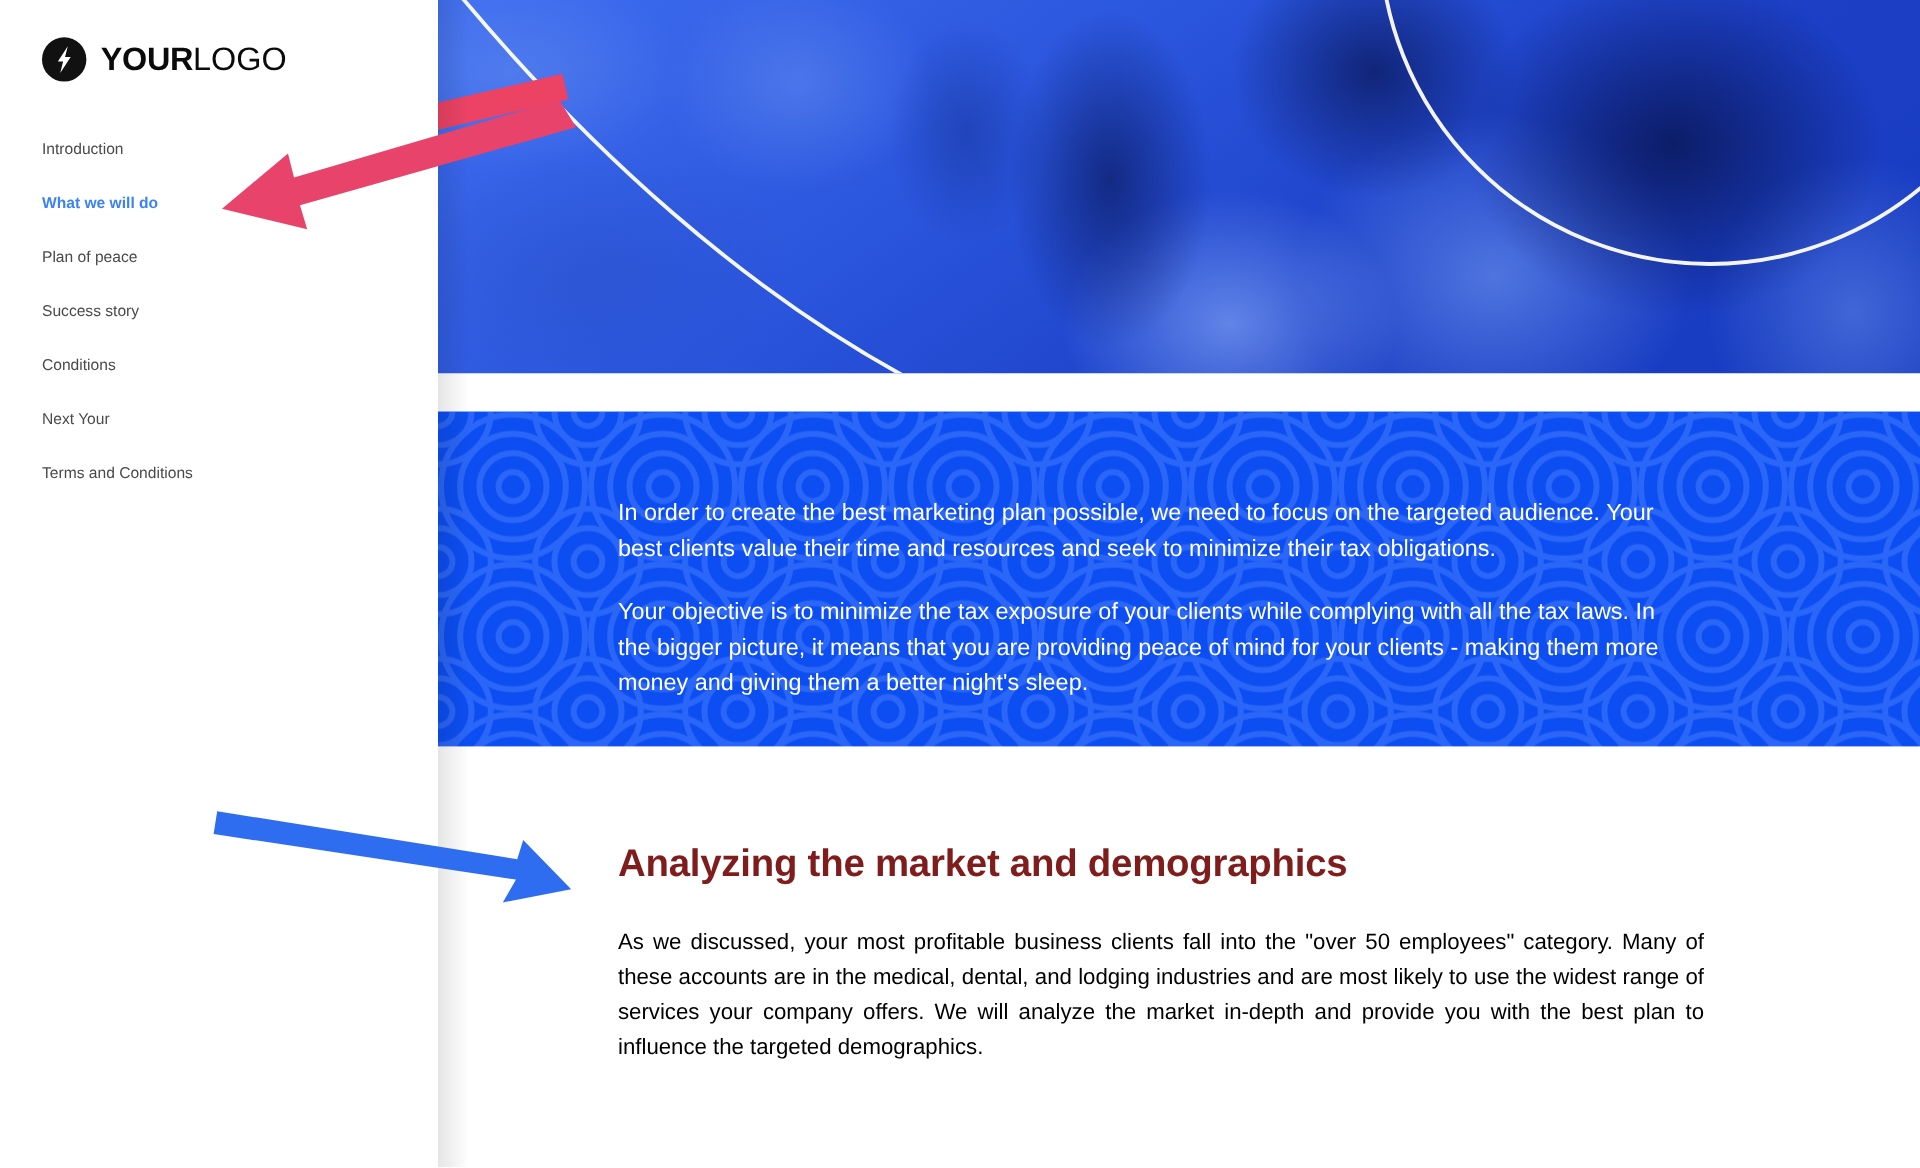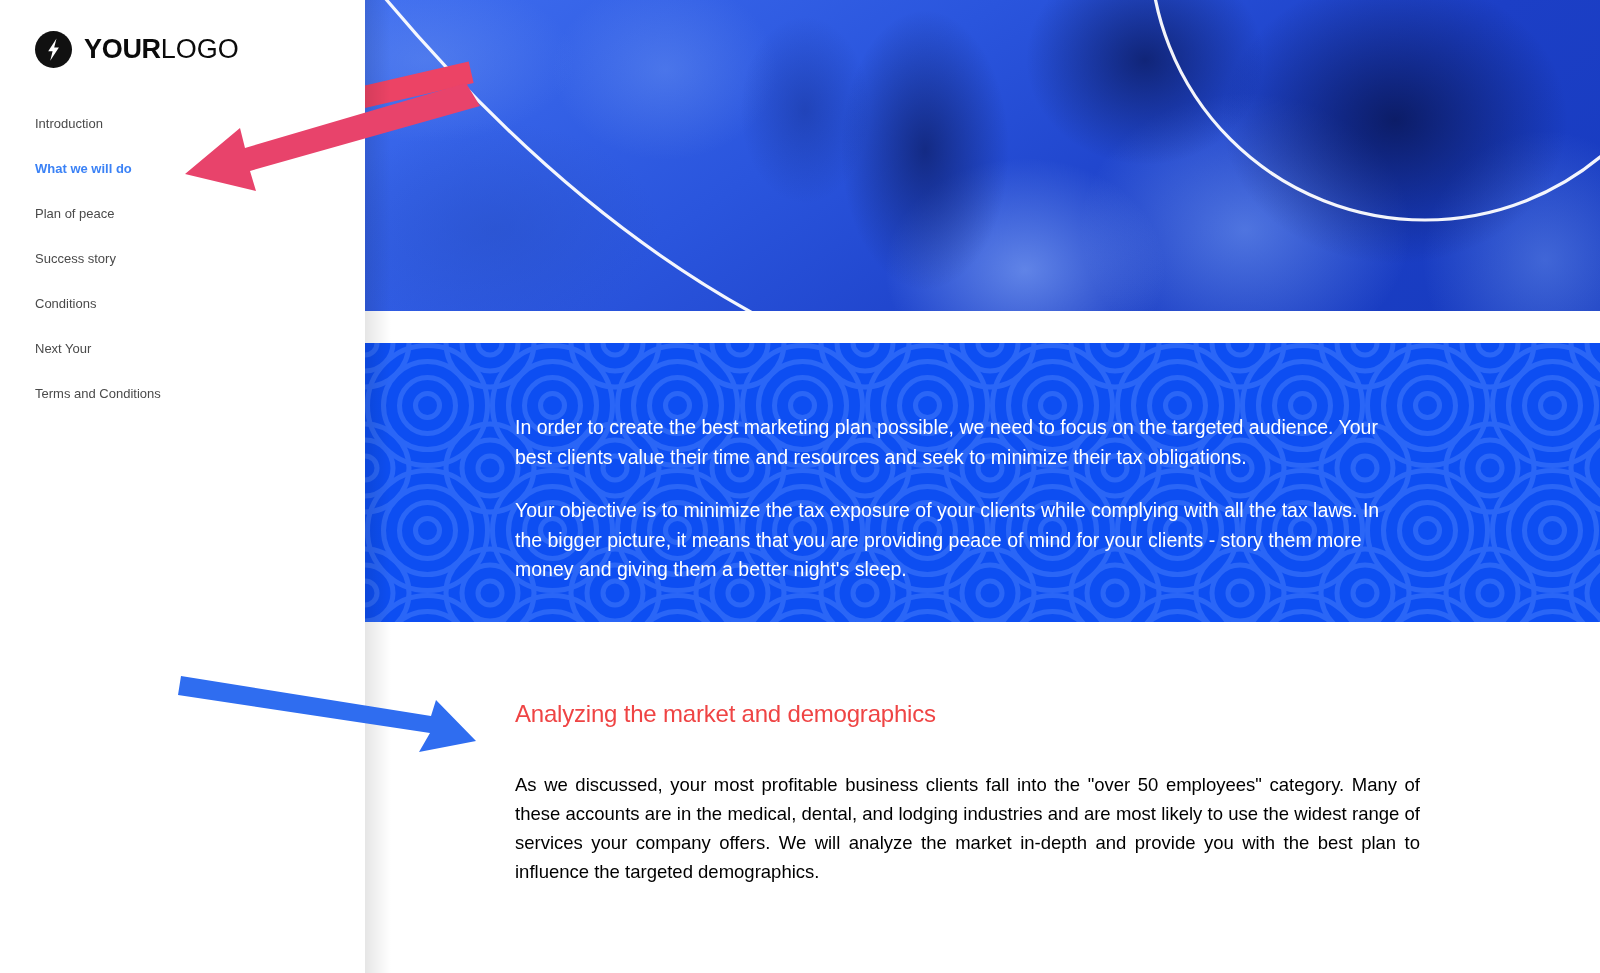--- a/index.html
+++ b/index.html
@@ -184,23 +184,23 @@
     left: 0;
     top: 622px;
     width: 1235px;
     height: 351px;
     background: #ffffff;
   }
   .section-heading {
     position: absolute;
     left: 150px;
     top: 78px;
-    font-size: 24px;
-    font-weight: 400;
-    color: #ef4444;
+    font-size: 32px;
+    font-weight: 700;
+    color: #7f1d1d;
     letter-spacing: -0.2px;
     line-height: 1.2;
     white-space: nowrap;
   }
   .section-body {
     position: absolute;
     left: 150px;
     top: 148px;
     width: 905px;
     font-size: 18.5px;
@@ -261,21 +261,21 @@
               <circle cx="125" cy="125" r="28"></circle>
               <circle cx="125" cy="125" r="44"></circle>
             </g>
           </pattern>
         </defs>
         <rect width="1235" height="311" fill="url(#rings)"></rect>
       </svg>
 
       <div class="blue-band-inner">
         <p class="band-p">In order to create the best marketing plan possible, we need to focus on the targeted audience. Your best clients value their time and resources and seek to minimize their tax obligations.</p>
-        <p class="band-p">Your objective is to minimize the tax exposure of your clients while complying with all the tax laws. In the bigger picture, it means that you are providing peace of mind for your clients - story them more money and giving them a better night's sleep.</p>
+        <p class="band-p">Your objective is to minimize the tax exposure of your clients while complying with all the tax laws. In the bigger picture, it means that you are providing peace of mind for your clients - making them more money and giving them a better night's sleep.</p>
       </div>
     </div>
 
     <div class="white-section">
       <h2 class="section-heading">Analyzing the market and demographics</h2>
       <p class="section-body">As we discussed, your most profitable business clients fall into the "over 50 employees" category. Many of these accounts are in the medical, dental, and lodging industries and are most likely to use the widest range of services your company offers. We will analyze the market in-depth and provide you with the best plan to influence the targeted demographics.</p>
     </div>
 
   </div>
 

